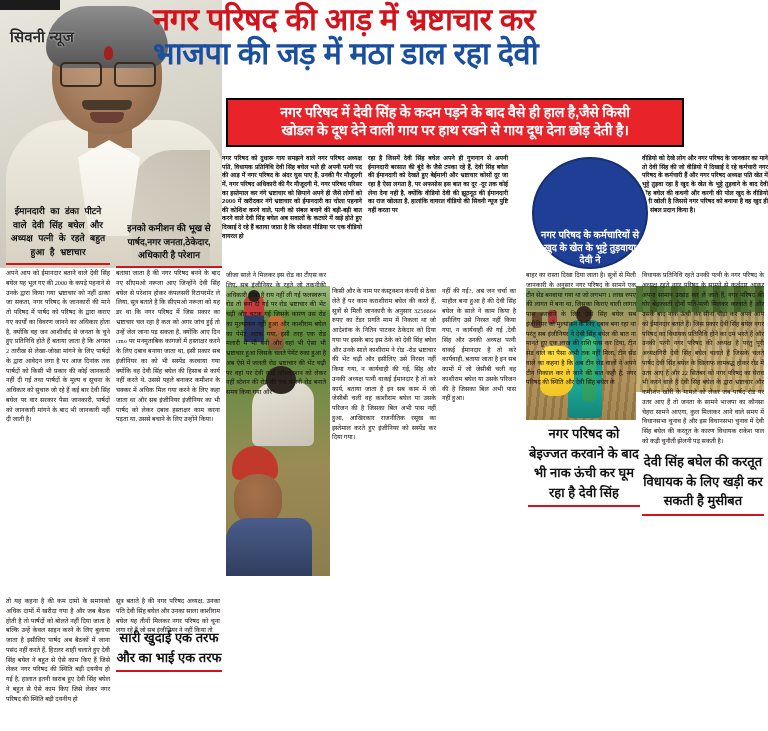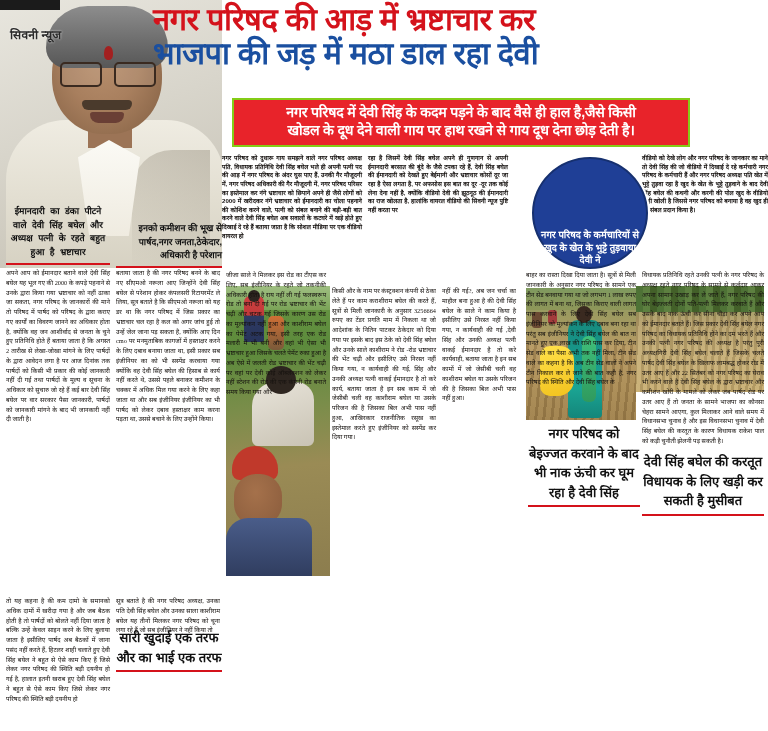--- a/index.html
+++ b/index.html
@@ -97,21 +97,21 @@
   }
   .pm-shoulder-shadow {
     position:absolute; left: 132px; top: 150px;
     width: 78px; height: 120px;
     background: linear-gradient(200deg, rgba(150,142,126,0.45), rgba(150,142,126,0));
     border-radius: 40px 0 0 0;
   }
   .watermark {
     position: absolute;
     left: 10px; top: 26px;
-    font-size: 12px;
+    font-size: 15px;
     font-weight: bold;
     color: #2a2a2a;
     letter-spacing: 0.2px;
     text-shadow: 0 0 2px rgba(255,255,255,0.9);
     z-index: 6;
   }
   .dark-strip {
     position:absolute; left:0; top:0; width: 60px; height: 10px; background:#1b1b1b;
   }
 
@@ -129,24 +129,24 @@
     line-height: 1.06;
     letter-spacing: -0.4px;
     white-space: nowrap;
     transform: scaleX(0.99);
   }
   .hl1 { color: #d4121b; }
   .hl2 { color: #1a4fa0; margin-top: 1px; }
 
   .subhead {
     position: absolute;
-    left: 232px; top: 98px;
+    left: 226px; top: 98px;
     width: 458px;
     background: #e8232a;
-    border: 2px solid #84cc16;
+    border: 2px solid #000000;
     box-sizing: border-box;
     padding: 4px 6px 5px 6px;
     text-align: center;
   }
   .subhead div {
     font-family: "Liberation Sans", "DejaVu Sans", sans-serif;
     color: #ffffff;
     font-weight: bold;
     font-size: 14.2px;
     line-height: 1.25;
@@ -207,21 +207,21 @@
     line-height: 1.5;
     text-align: center;
     color: #111;
   }
   .cap-block .rule {
     height: 2px;
     background: #d4121b;
     margin-top: 3px;
   }
   .cap-a { left: 6px; top: 206px; width: 104px; font-family: Liberation Mono, monospace; }
-  .cap-b { left: 116px; top: 222px; width: 106px; text-align: right; }
+  .cap-b { left: 116px; top: 222px; width: 106px; }
 
   
   .bodycol {
     position: absolute;
     font-size: 6.3px;
     line-height: 1.55;
     text-align: justify;
     color: #16120f;
     font-family: "Liberation Serif", "DejaVu Serif", serif;
   }

